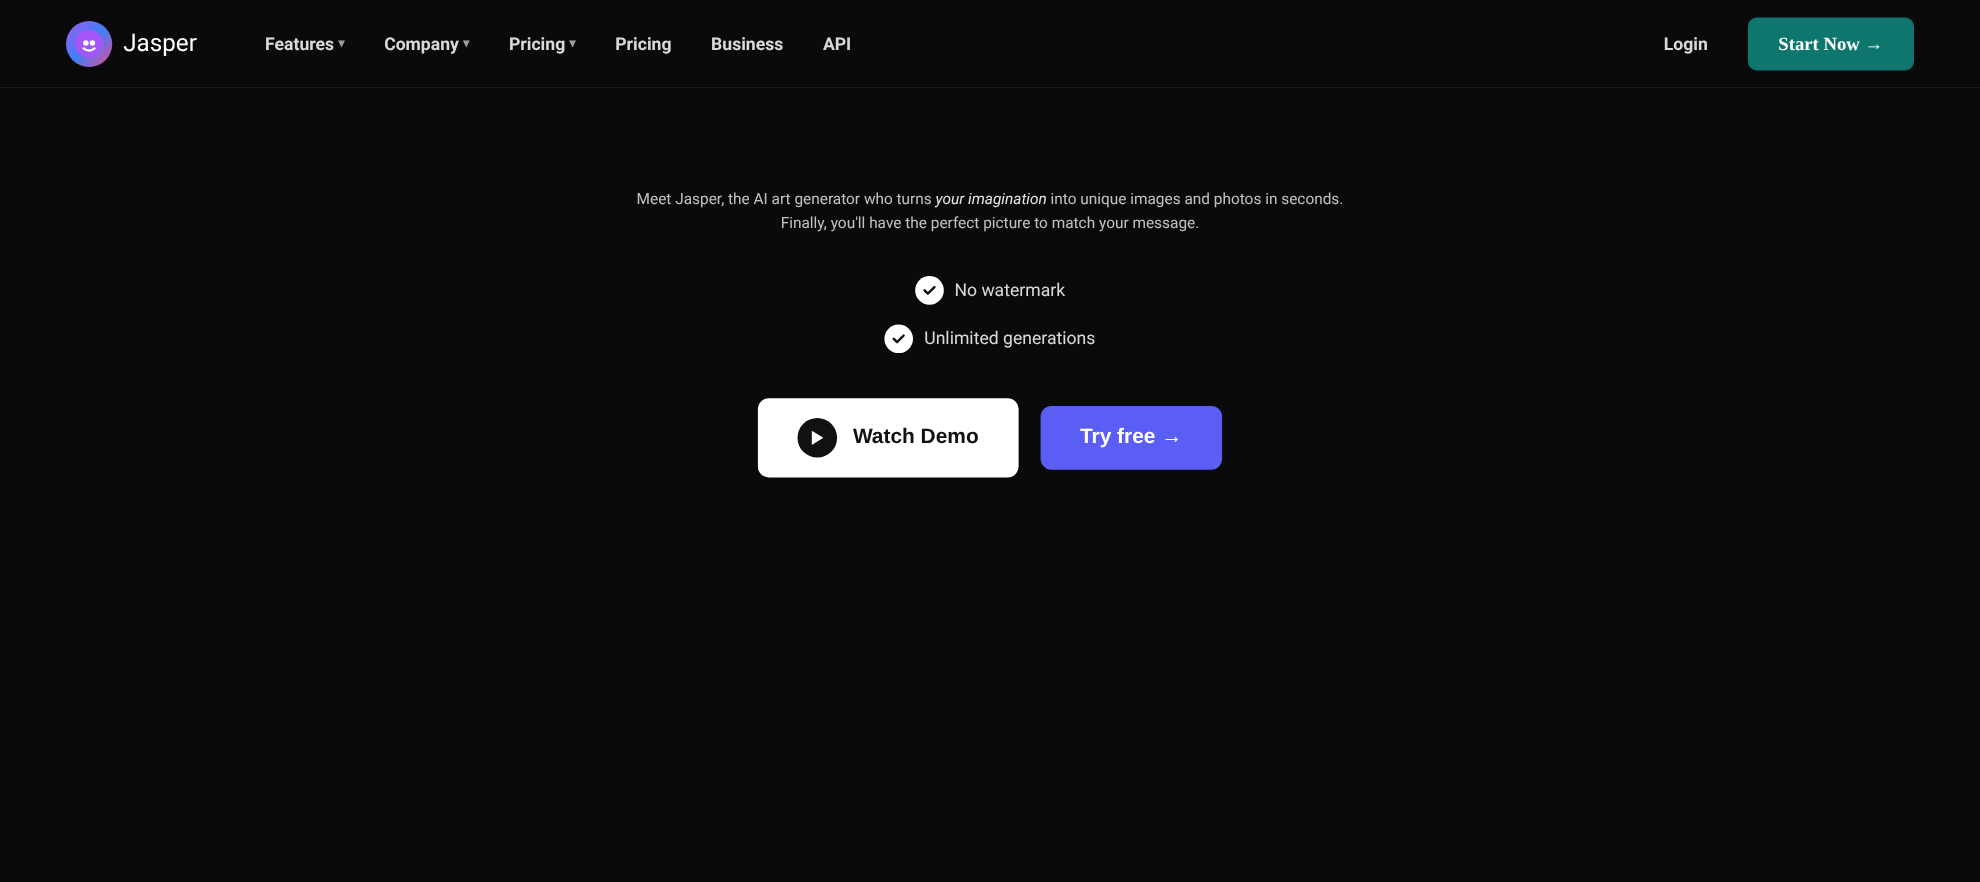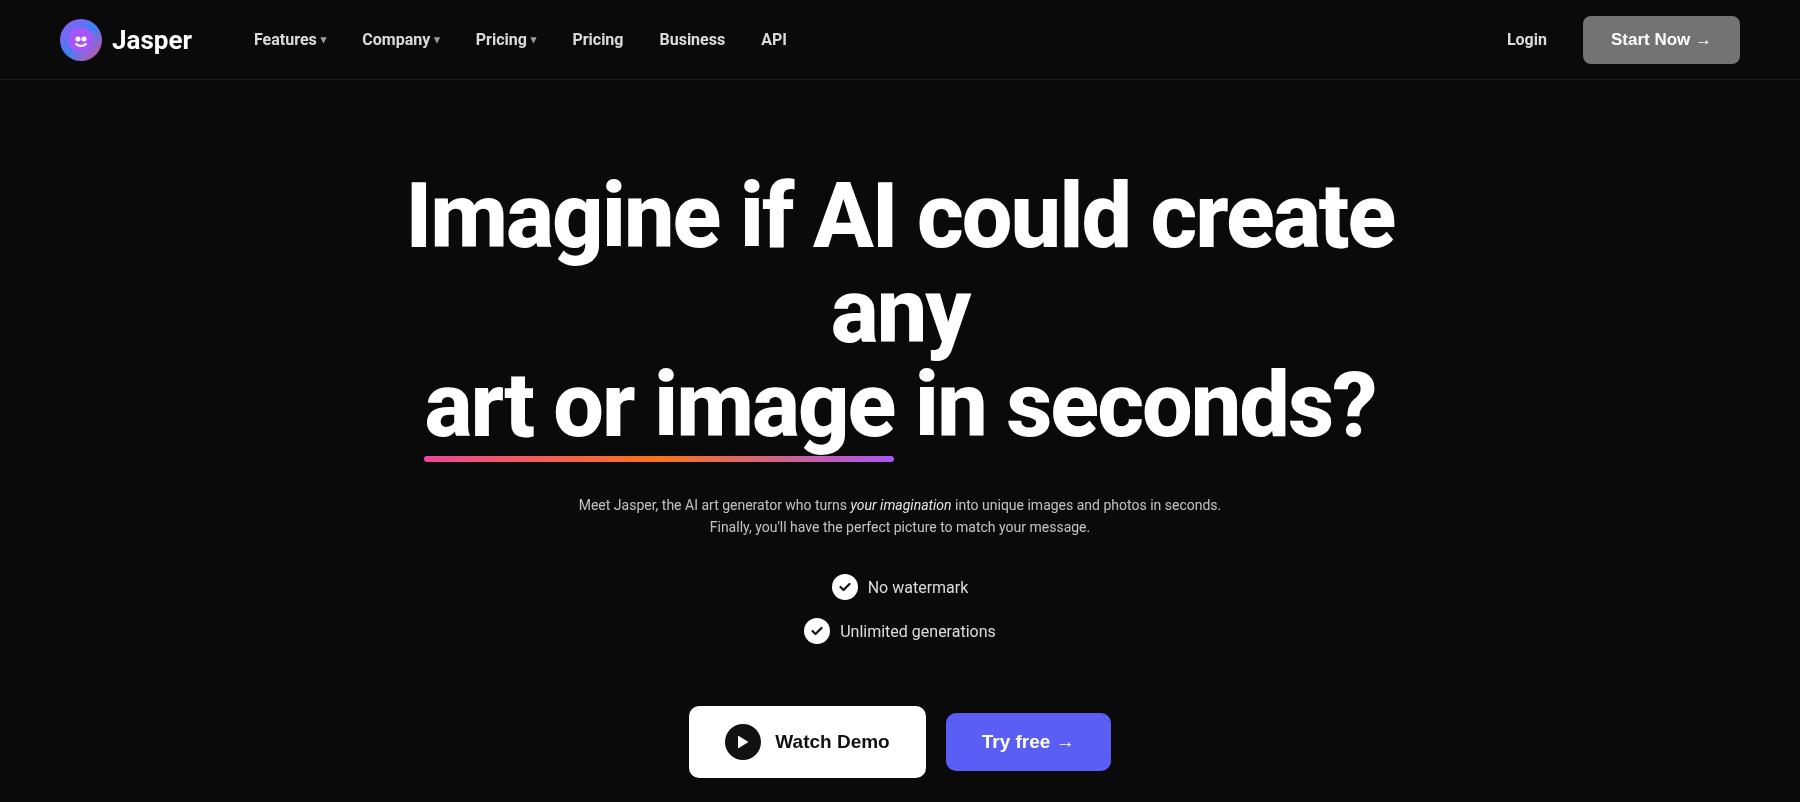--- a/index.html
+++ b/index.html
@@ -35,22 +35,22 @@
       height: 42px;
       border-radius: 50%;
       background: linear-gradient(135deg, #a855f7, #3b82f6, #ec4899);
       display: flex;
       align-items: center;
       justify-content: center;
       font-size: 20px;
     }
 
     .logo-text {
-      font-size: 26px;
-      font-weight: 700;
+      font-size: 22px;
+      font-weight: 400;
       color: #fff;
     }
 
     .nav-links {
       display: flex;
       align-items: center;
       gap: 8px;
       flex: 1;
     }
 
@@ -81,32 +81,33 @@
     .login-btn {
       font-size: 16px;
       font-weight: 700;
       color: rgba(255,255,255,0.85);
       cursor: pointer;
       padding: 8px 16px;
       border-radius: 6px;
     }
 
     .start-now-btn {
-      background: #737373;
+      background: #0f766e;
       color: #fff;
       font-size: 17px;
       font-weight: 600;
       padding: 14px 28px;
       border-radius: 8px;
       cursor: pointer;
       display: flex;
       align-items: center;
       gap: 8px;
       border: none;
       white-space: nowrap;
+      font-family: Liberation Serif, serif;
     }
 
     
     .hero {
       display: flex;
       flex-direction: column;
       align-items: center;
       text-align: center;
       padding: 90px 300px 80px;
     }
@@ -179,21 +180,21 @@
 
     .check-icon svg {
       width: 14px;
       height: 14px;
     }
 
     .features-row-2 {
       display: flex;
       align-items: flex-start;
       gap: 36px;
-      margin-bottom: 62px;
+      margin-bottom: 41px;
       justify-content: center;
     }
 
     .cta-row {
       display: flex;
       align-items: center;
       gap: 20px;
     }
 
     .watch-demo-btn {
@@ -283,26 +284,20 @@
     </div>
   </div>
 
   <div class="nav-right">
     <span class="login-btn">Login</span>
     <button class="start-now-btn">Start Now →</button>
   </div>
 </nav>
 
 <section class="hero">
-  <h1 class="hero-title">
-    <span>Imagine if AI could create any</span><br>
-    <span class="underline-wrap">
-      <span>art or image</span>
-    </span><span> in seconds?</span>
-  </h1>
 
   <p class="hero-subtitle">
     <span>Meet Jasper, the AI art generator who turns </span><em>your imagination</em><span> into unique images and photos in seconds. Finally, you'll have the perfect picture to match your message.</span>
   </p>
 
   <div class="features-row">
     <div class="feature-item">
       <div class="check-icon">
         <svg viewBox="0 0 14 14" fill="none">
           <path d="M2.5 7L5.5 10L11.5 4" stroke="#111" stroke-width="2.2" stroke-linecap="round" stroke-linejoin="round"></path>

